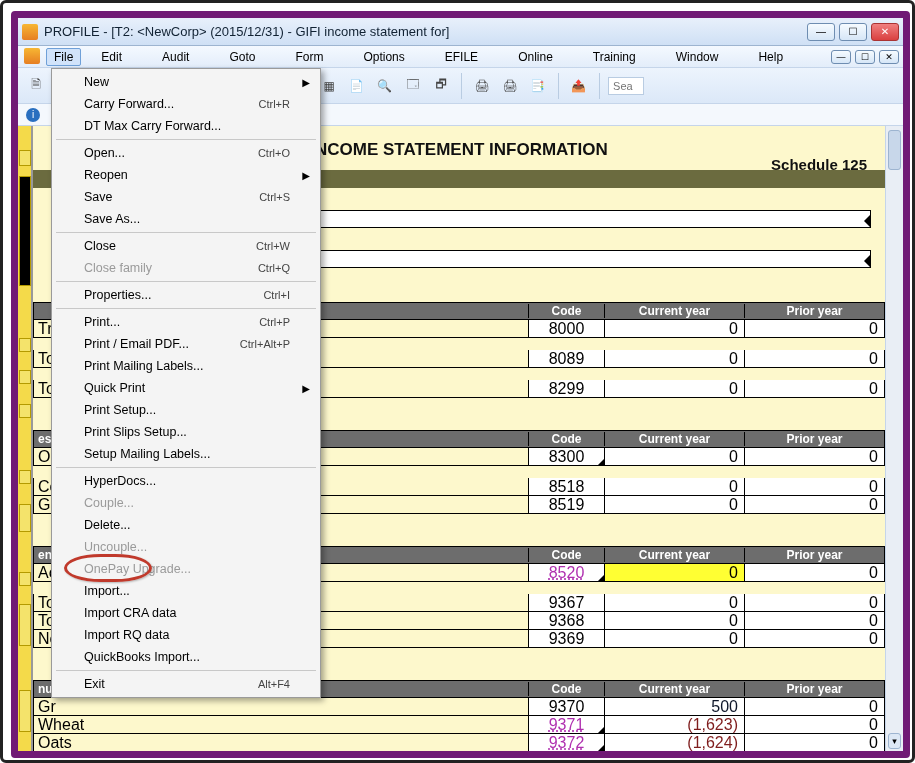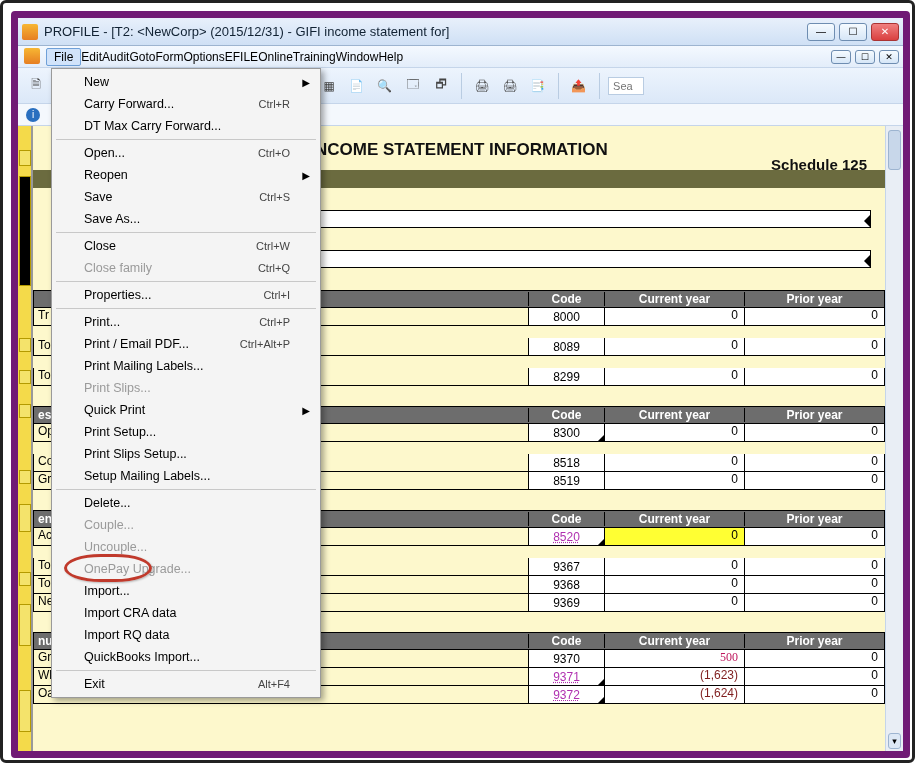--- a/index.html
+++ b/index.html
@@ -7,21 +7,21 @@
   .outer-frame { width: 915px; height: 763px; background: #fff; position: relative; border: 3px solid #222; border-radius: 6px; overflow: hidden; }
   .window { position: absolute; left: 8px; top: 8px; width: 899px; height: 747px; border: 7px solid #701a75; background: #f0f4fb; border-radius: 4px; overflow: hidden; }
   .titlebar { height: 28px; background: linear-gradient(#e8f0fb,#cfe0f5); display: flex; align-items: center; padding: 0 4px; border-bottom: 1px solid #9db4d0; }
   .titlebar .appicon { width: 16px; height: 16px; background: linear-gradient(#f7b733,#e67e22); border-radius: 2px; margin-right: 6px; }
   .titlebar .title { font-size: 13px; color: #123; flex: 1; }
   .winbtns { display: flex; gap: 4px; }
   .winbtn { width: 28px; height: 18px; border: 1px solid #6e8db1; border-radius: 3px; background: linear-gradient(#f6fbff,#d6e6f7); font-size: 10px; display: flex; align-items: center; justify-content: center; cursor: pointer; }
   .winbtn.close { background: linear-gradient(#f08080,#d94040); color: #fff; border-color: #a33; }
   .menubar { height: 22px; background: linear-gradient(#f4f9ff,#e3edfa); border-bottom: 1px solid #c5d5ea; padding-left: 28px; display: flex; align-items: center; font-size: 12px; gap: 2px; position: relative; }
   .menubar .logo { position: absolute; left: 6px; top: 2px; width: 16px; height: 16px; background: linear-gradient(#f7b733,#e67e22); border-radius: 2px; }
-  .menubar .menuitem { padding: 2px 0; cursor: pointer; border-radius: 2px; }
+  .menubar .menuitem { padding: 2px 20px; cursor: pointer; border-radius: 2px; }
   .menubar .menuitem.active { background: #d1e3fa; border: 1px solid #6fa0d8; padding: 1px 7px; }
   .menubar .winbtns { margin-left: auto; margin-right: 4px; }
   .menubar .winbtn { width: 20px; height: 14px; font-size: 9px; }
   .toolbar { height: 36px; background: linear-gradient(#edf4fd,#dbe8f8); border-bottom: 1px solid #c5d5ea; display: flex; align-items: center; padding: 0 6px; gap: 4px; font-size: 12px; }
   .tbtn { width: 24px; height: 24px; border: 1px solid transparent; border-radius: 3px; display:flex; align-items:center; justify-content:center; cursor: pointer; color:#444; }
   .tsep { width: 1px; height: 26px; background: #b9cce2; margin: 0 4px; }
   .arrow-green { color: #2a8a2a; font-weight: bold; }
   .searchbox { border: 1px solid #b9cce2; background:#fff; padding: 2px 4px; width: 36px; font-size: 11px; }
   .infobar { height: 22px; display:flex; align-items:center; padding-left: 8px; gap:6px; font-size:12px; background:#f4f8fd; border-bottom:1px solid #c5d5ea; }
   .infoicon { width:14px; height:14px; border-radius:50%; background:#2a6fbf; color:#fff; font-size:10px; display:flex; align-items:center; justify-content:center; }
@@ -32,33 +32,33 @@
   .vscroll { position:absolute; right:0; top:0; width:18px; bottom:0; background:#e9eef5; border-left:1px solid #c5d5ea; }
   .vscroll .thumb { position:absolute; top:4px; left:2px; right:2px; height:40px; background:#c8d7ea; border:1px solid #9db4d0; border-radius:3px; }
   .vscroll .arrdn { position:absolute; bottom:2px; left:2px; right:2px; height:16px; background:#dde8f5; border:1px solid #9db4d0; border-radius:3px; display:flex; align-items:center; justify-content:center; font-size:9px; }
   .hdr-title { text-align:center; font-weight:bold; font-size:17px; padding: 14px 0 10px; color:#111; position:relative; }
   .hdr-title .sched { position:absolute; right:18px; top:14px; font-size:15px; font-weight:bold;margin-top:16px; }
   .olive-bar { background:#6b6b3f; height:18px; }
   .field-row { padding: 6px 18px 2px; font-size:12.5px; color:#111; }
   .longinput { width: 820px; height:18px; background:#fff; border:1px solid #000; display:flex; justify-content:flex-end; }
   .longinput .tri { width:0; height:0; border-left:6px solid #000; border-bottom:6px solid transparent; align-self:flex-start; transform: rotate(0deg); }
   .longinput .tri.br { border-left:0; border-right:6px solid #000; border-top:6px solid transparent; align-self:flex-end; }
-  .section-hdr { display:flex; align-items:center; background:#6d6d6d; color:#fff; font-size:12px; font-weight:bold; height:18px; margin-top:8px; border:1px solid #000; }
+  .section-hdr { display:flex; align-items:center; background:#6d6d6d; color:#fff; font-size:12px; font-weight:bold; height:18px; margin-top:20px; border:1px solid #000; }
   .section-hdr .lbl { flex:1; padding-left:4px; }
   .section-hdr .codecol { width:76px; text-align:center; border-left:1px solid #000; }
   .section-hdr .yrcol { width:140px; text-align:center; border-left:1px solid #000; }
-  .datarow { display:flex; height:18px; font-size:12px; border-left:1px solid #000; }
+  .datarow { display:flex; height:18px; font-size:16px; border-left:1px solid #000; }
   .datarow .lbl { flex:1; background:#fdf8cc; border-bottom:1px solid #000; border-right:1px solid #000; padding-left:4px; white-space:nowrap; overflow:hidden; }
   .datarow .codecell { width:76px; background:#fff; border-bottom:1px solid #000; border-right:1px solid #000; display:flex; align-items:center; justify-content:center; position:relative; }
   .datarow .codecell.link { color:#b030b0; text-decoration: underline dotted; }
   .datarow .codecell .ddl { position:absolute; right:0; bottom:0; width:0; height:0; border-right:6px solid #000; border-top:6px solid transparent; }
   .datarow .numcell { width:140px; background:#fff; border-bottom:1px solid #000; border-right:1px solid #000; text-align:right; padding-right:6px; position:relative; }
   .datarow .numcell.hl { background:#ffff33; }
   .datarow .numcell.neg { color:#7f1d1d; }
-  .datarow .numcell.magenta { color:#be185d;font-family:Liberation Serif, serif; }
+  .datarow .numcell.magenta { color:#0f172a; }
   .gaprow { height:12px; }
   
   .dropdown { position:absolute; left:33px; top:50px; width:270px; background:#f4f4f4; border:1px solid #9a9a9a; box-shadow: 3px 3px 6px rgba(0,0,0,.35); font-size:12.5px; padding:2px; z-index:50; }
   .dd-item { display:flex; align-items:center; height:22px; padding: 0 28px 0 30px; position:relative; cursor:pointer; }
   .dd-item.disabled { color:#9a9a9a; cursor:default; }
   .dd-item .label { flex:1; }
   .dd-item .shortcut { color:#444; font-size:11px; }
   .dd-item .sub { position:absolute; right:8px; font-size:10px; }
   .dd-sep { height:1px; background:#c8c8c8; margin:2px 2px; }
   .red-oval { position:absolute; left:46px; top:536px; width:88px; height:28px; border:3px solid #c0392b; border-radius:50%/60%; z-index:60; pointer-events:none; box-shadow: 1px 1px 2px rgba(0,0,0,.25); }
@@ -182,42 +182,42 @@
           <span class="label">Print...</span>
           <span class="shortcut">Ctrl+P</span>
         </div>
         <div class="dd-item">
           <span class="label">Print / Email PDF...</span>
           <span class="shortcut">Ctrl+Alt+P</span>
         </div>
         <div class="dd-item">
           <span class="label">Print Mailing Labels...</span>
         </div>
-        <div class="dd-item disabled">
-          <span class="label">Print Slips...</span>
-        </div>
         <div class="dd-item">
           <span class="label">Quick Print</span>
           <span class="sub">▶</span>
         </div>
         <div class="dd-item">
           <span class="label">Print Setup...</span>
         </div>
         <div class="dd-item">
           <span class="label">Print Slips Setup...</span>
         </div>
         <div class="dd-item">
           <span class="label">Setup Mailing Labels...</span>
         </div>
         <div class="dd-sep"></div>
         <div class="dd-item">
-          <span class="label">Delete...</span>
+          <span class="label">HyperDocs...</span>
         </div>
         <div class="dd-item disabled">
           <span class="label">Couple...</span>
+        </div>
+        <div class="dd-item">
+          <span class="label">Delete...</span>
         </div>
         <div class="dd-item disabled">
           <span class="label">Uncouple...</span>
         </div>
         <div class="dd-item disabled">
           <span class="label">OnePay Upgrade...</span>
         </div>
         <div class="dd-item">
           <span class="label">Import...</span>
         </div>

